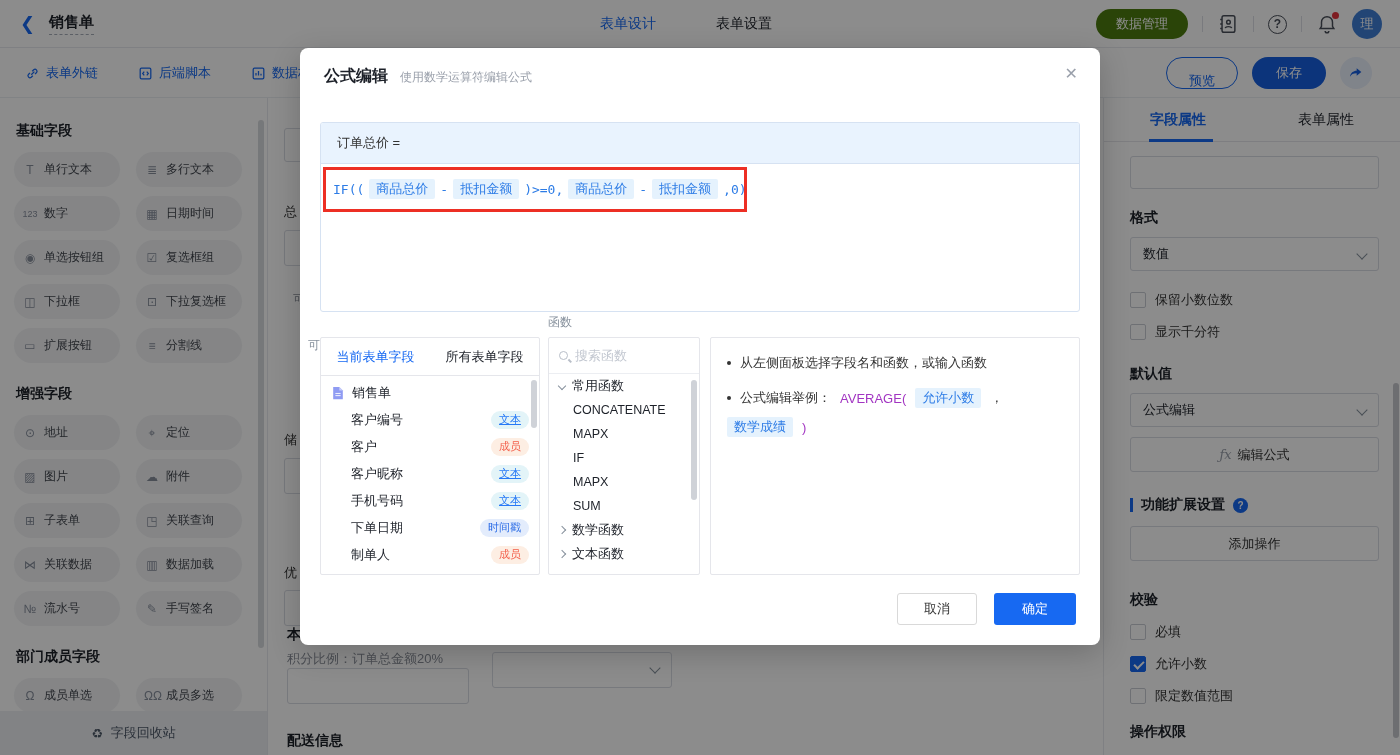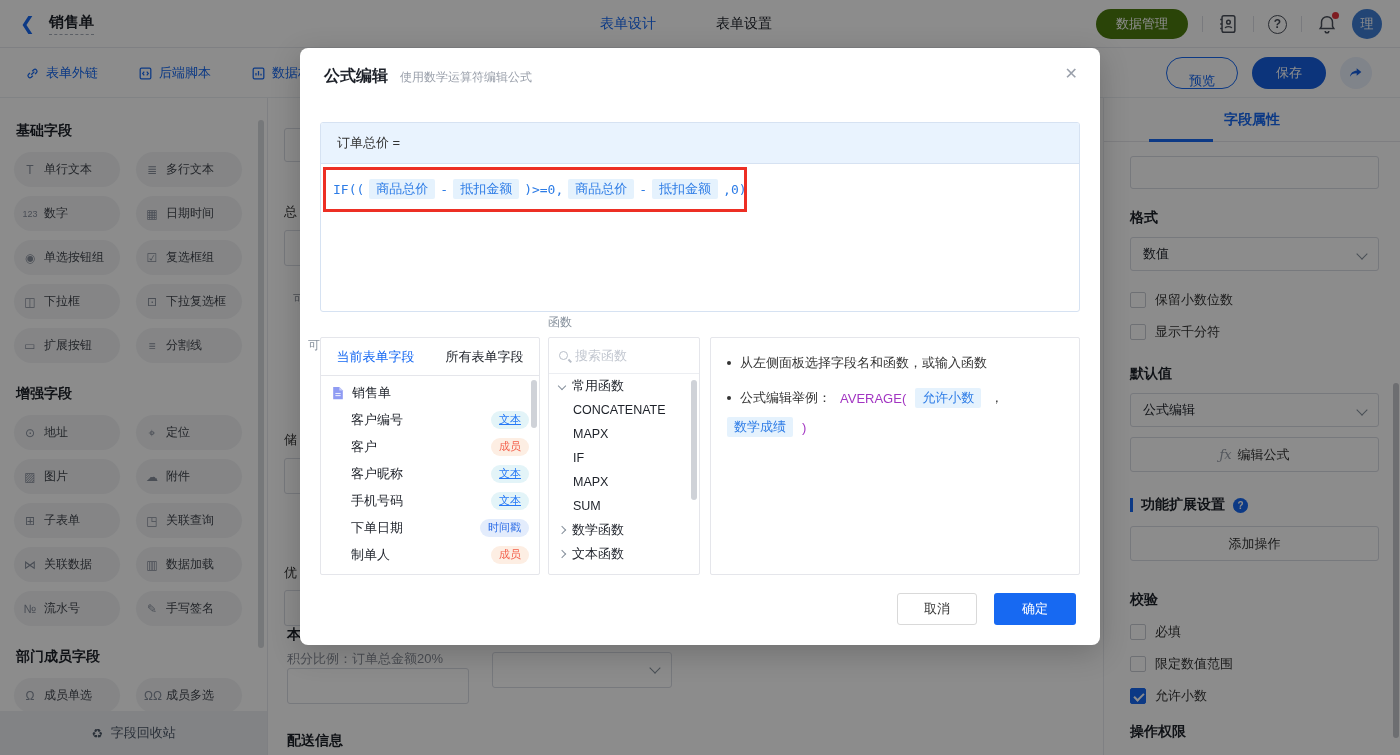--- a/index.html
+++ b/index.html
@@ -334,20 +334,21 @@
     <div class="inputbox" style="left:19px; top:570px; width:182px; height:36px;"></div>
     <div class="selbox" style="left:224px; top:554px; width:180px; height:36px;">
         <span class="chev"></span>
       </div>
     <span class="frag-bold" style="left:19px; top:634px;">配送信息</span>
   </div>
 
   <div class="props">
     <div class="ptabs">
       <span class="ptab active">字段属性</span>
+      <span class="ptab">表单属性</span>
       <span class="ptab-underline"></span>
     </div>
     <div class="pbody">
       <div class="pinput"></div>
       <div class="plabel">格式</div>
       <div class="pselect">
         <span>数值</span>
         <span class="chev"></span>
       </div>
       <div class="cbrow" style="margin-top:20px;">
@@ -374,26 +375,26 @@
       </div>
       <button class="pbtn">
         <span>添加操作</span>
       </button>
       <div class="plabel" style="margin-top:30px;">校验</div>
       <div class="cbrow">
         <span class="cb"></span>
         <span>必填</span>
       </div>
       <div class="cbrow">
+        <span class="cb checked"></span>
+        <span>允许小数</span>
+      </div>
+      <div class="cbrow">
         <span class="cb"></span>
         <span>限定数值范围</span>
-      </div>
-      <div class="cbrow">
-        <span class="cb checked"></span>
-        <span>允许小数</span>
       </div>
       <div class="plabel" style="margin-top:18px;">操作权限</div>
 
     </div>
     <span class="pscroll"></span>
   </div>
 
   <div class="overlay"></div>
 
   <div class="modal">

